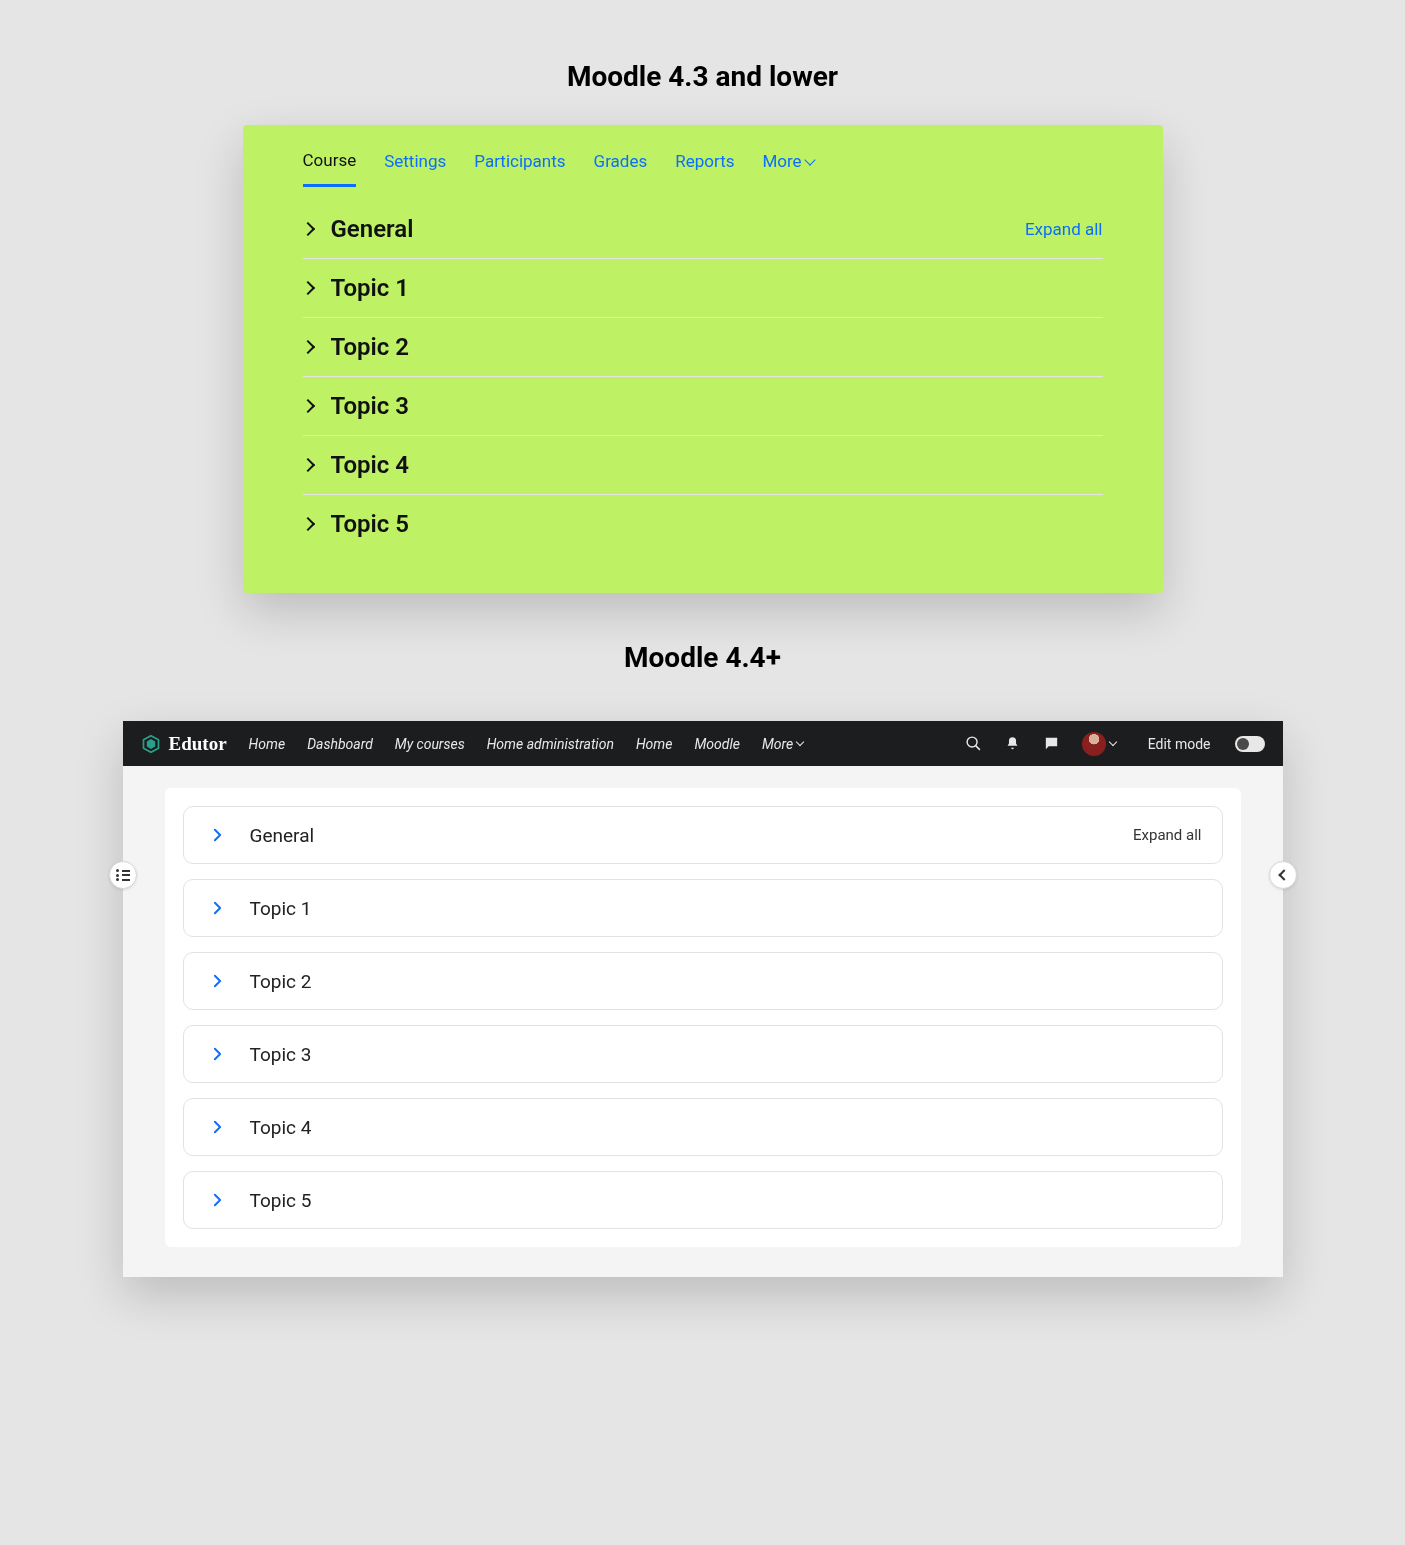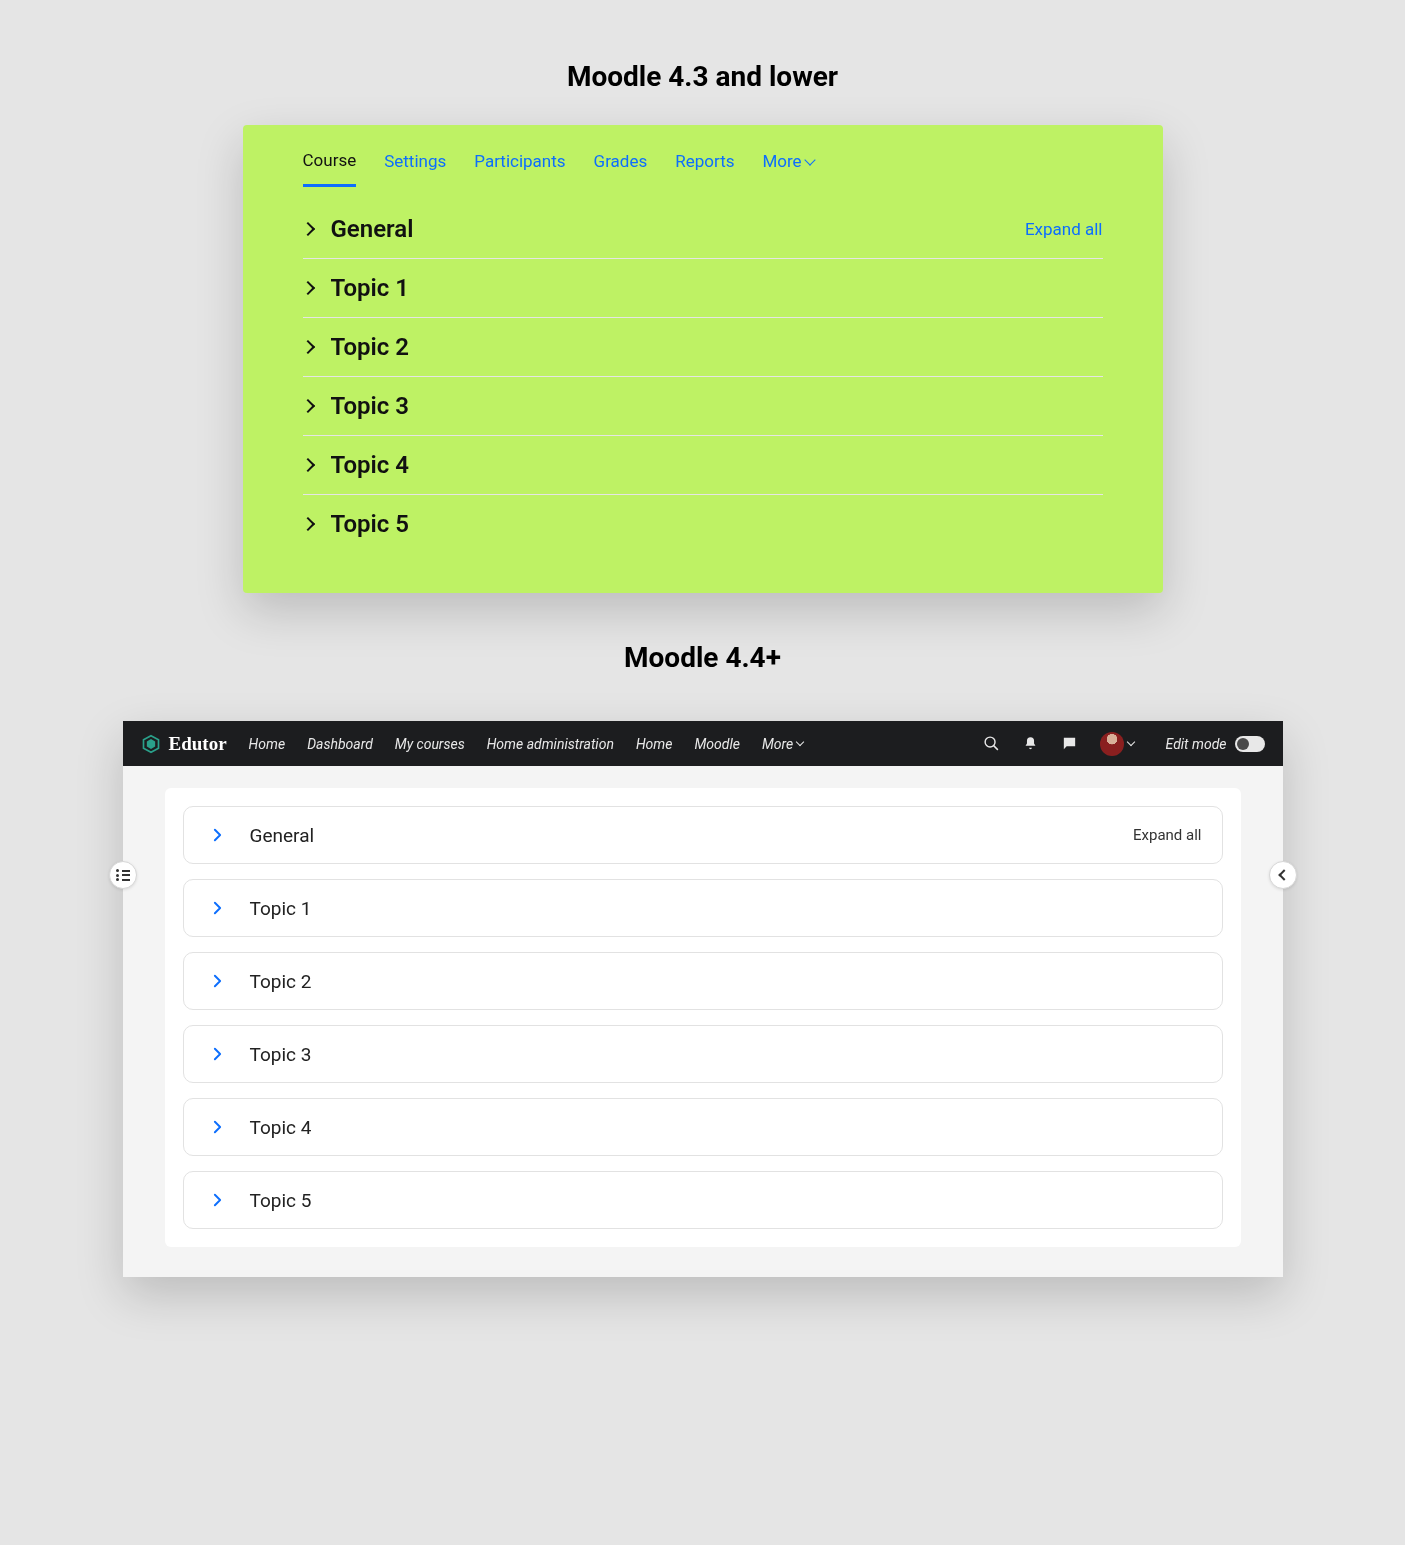--- a/index.html
+++ b/index.html
@@ -141,25 +141,24 @@
     flex: none;
     display: flex;
     align-items: center;
     gap: 3px;
     cursor: pointer;
   }
   .avatar-wrap-44 { display:flex; align-items:center; gap:4px; cursor:pointer; }
   .edit-mode-44 {
     display: flex;
     align-items: center;
-    gap: 8px;
+    gap: 24px;
     color: #e8e8e8;
     font-size: 14px;
     margin-left: 10px;
-    font-style: italic;
   }
   .toggle-44 {
     width: 30px; height: 16px;
     background: #e8e8e8;
     border-radius: 999px;
     position: relative;
     cursor: pointer;
   }
   .toggle-44::after {
     content: "";

